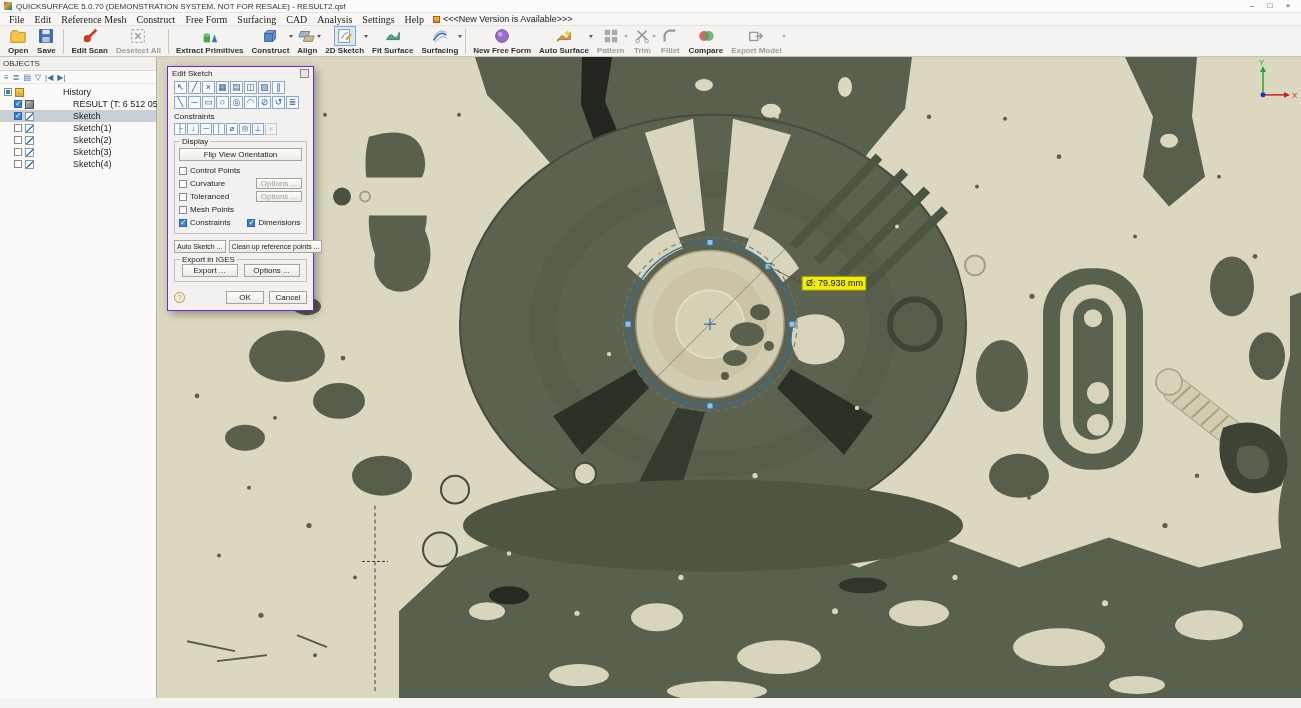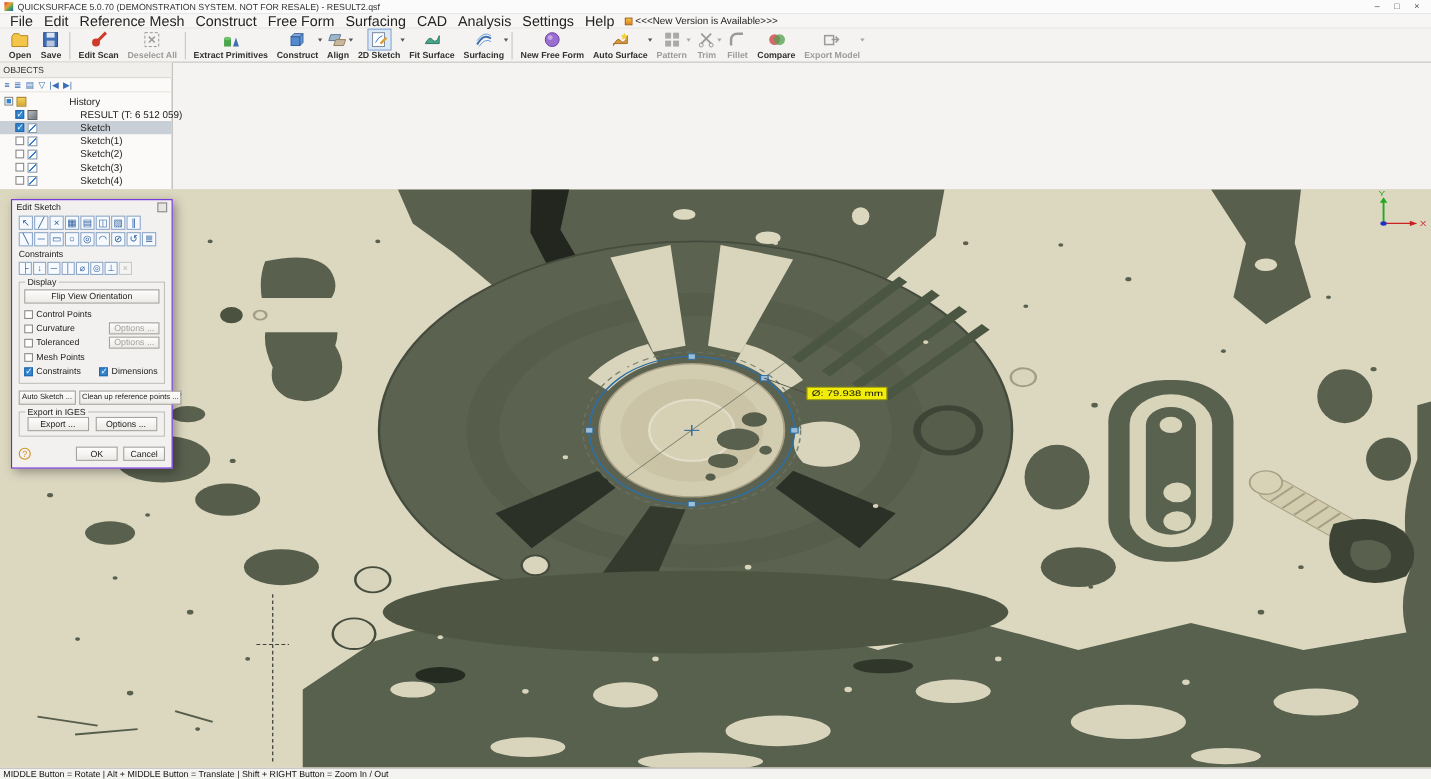--- a/index.html
+++ b/index.html
@@ -9,37 +9,37 @@
 
   
   .titlebar { height:13px; background:#fbfbfb; display:flex; align-items:center; padding:0 4px; border-bottom:1px solid #e4e4e4; }
   .app-icon { width:8px; height:8px; background:linear-gradient(135deg,#d8402a 0%,#f0a030 40%,#40a060 70%,#3060c0 100%); margin-right:4px; flex:none; }
   .title-text { font-size:8px; color:#333; white-space:nowrap; }
   .win-controls { margin-left:auto; display:flex; }
   .win-btn { width:18px; height:12px; text-align:center; line-height:11px; font-size:8px; color:#444; }
 
   
   .menubar { height:13px; display:flex; align-items:center; background:#f7f6f4; padding:0 4px; border-bottom:1px solid #e2e1de; }
-  .menu-item { padding:0 5px; font-size:13px; color:#222; }
+  .menu-item { padding:0 5px; font-size:10px; color:#222;font-family:Liberation Serif, serif; }
   .update-notice { display:flex; align-items:center; margin-left:4px; }
   .update-icon { width:7px; height:7px; background:linear-gradient(#f8c040,#e08020); border:1px solid #a06010; margin-right:3px; }
 
   
   .toolbar { height:31px; background:#f4f3f1; border-bottom:1px solid #c6c4c0; display:flex; align-items:flex-start; padding:1px 4px 0; }
   .tb-item { display:flex; flex-direction:column; align-items:center; padding:0 4px; position:relative; }
   .tb-icon { width:20px; height:18px; display:flex; align-items:center; justify-content:center; }
   .tb-label { font-size:8px; color:#333; white-space:nowrap; line-height:9px; margin-top:1px;font-weight:bold; }
   .tb-item.disabled .tb-label { color:#9c9c9c; }
   .tb-item.active .tb-icon { outline:1px solid #7da7d8; background:#dde8f6; }
   .tb-dd { position:absolute; right:0px; top:8px; width:0; height:0; border-left:2.5px solid transparent; border-right:2.5px solid transparent; border-top:3px solid #555; }
   .tb-item.disabled .tb-dd { border-top-color:#aaa; }
   .tb-sep { width:1px; background:#c9c7c3; margin:2px 3px; align-self:stretch; }
 
   
-  .main { position:absolute; top:57px; left:0; right:0; bottom:10px; display:flex;flex-direction:column; }
+  .main { position:absolute; top:57px; left:0; right:0; bottom:10px; display:flex; }
 
   
   .objects-panel { width:157px; background:#fbfaf9; border-right:1px solid #b3b0ab; display:flex; flex-direction:column; flex:none; }
   .panel-header { font-size:8px; padding:2px 3px; background:#f0efec; border-bottom:1px solid #dcdad6; color:#333; }
   .panel-tools { display:flex; align-items:center; gap:4px; padding:1px 4px; border-bottom:1px solid #e7e5e1; color:#3a6fb5; font-size:8px; height:13px; }
   .panel-tool { line-height:11px; }
   .tree { padding:2px 0; flex:1; }
   .tree-row { display:flex; align-items:center; height:12px; padding-left:4px; gap:3px; font-size:9px; white-space:nowrap; }
   .tree-row.child { padding-left:14px; }
   .tree-row.selected { background:#c9cfd6; }
@@ -623,16 +623,13 @@
         <div class="dlg-footer">
           <span class="help-circle">?</span>
           <span class="spacer"></span>
           <span class="btn">OK</span>
           <span class="btn">Cancel</span>
         </div>
       </div>
     </div>
   </div>
 
-  <div class="statusbar">
-    <span>MIDDLE Button = Rotate | Alt + MIDDLE Button = Translate | Shift + RIGHT Button = Zoom In / Out</span>
-  </div>
 </div>
 
 </body></html>

